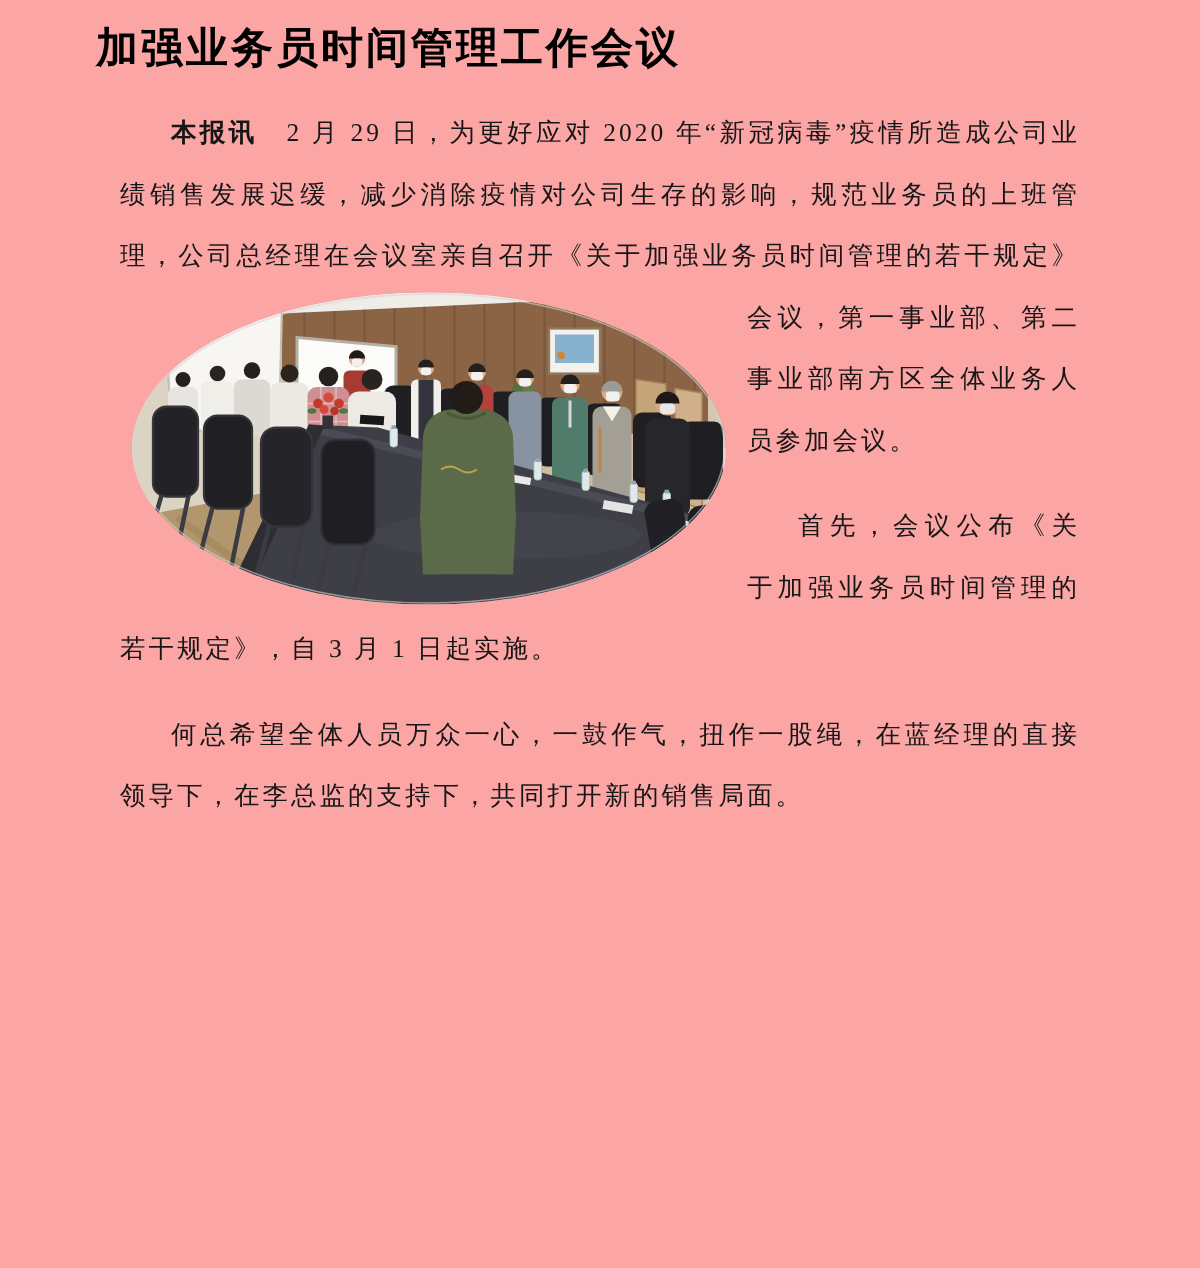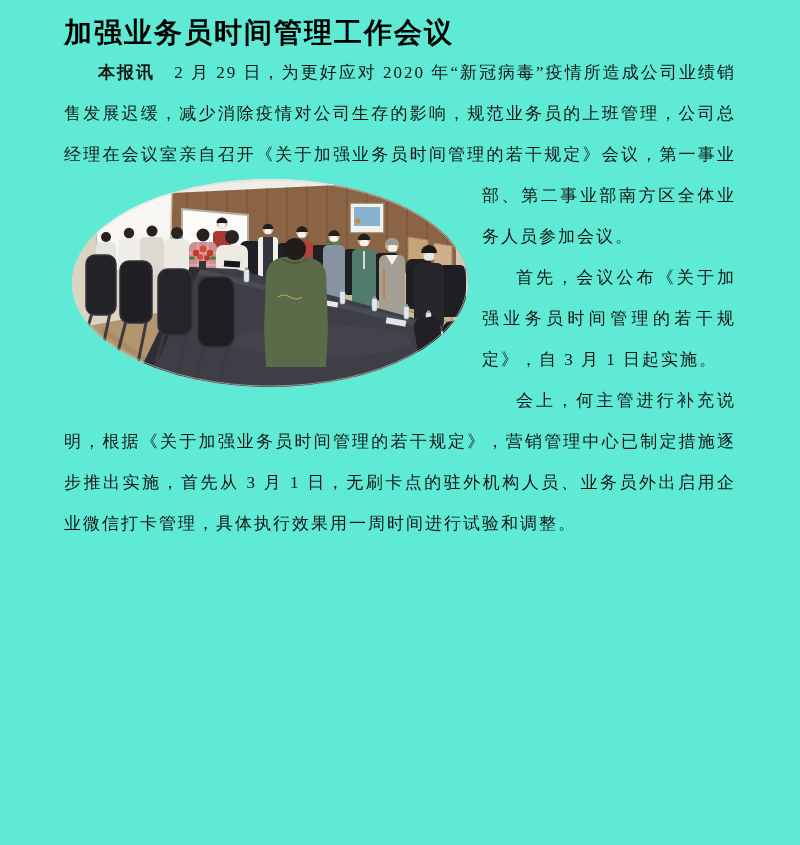--- a/index.html
+++ b/index.html
@@ -5,37 +5,37 @@
   html, body { margin: 0; padding: 0; background: #ffffff; }
   body {
     width: 800px; height: 845px; overflow: hidden;
     font-family: "Liberation Serif", "DejaVu Serif", serif;
     color: #161616;
   }
   .page {
     box-sizing: border-box;
     width: 800px; height: 845px;
     padding: 10px 64px 0 64px;
-    background: #5eead4;
+    background: #fca5a5;
   }
   .title {
     margin: 4px 0 0 0;
     font-size: 28px;
     line-height: 38px;
     font-weight: bold;
     letter-spacing: 2px;
     color: #000000;
   }
   .body-text {
     font-size: 17px;
     line-height: 41px;
     letter-spacing: 2px;
     text-align: justify;
   }
-  .body-text p { margin: 0; }
+  .body-text p { margin: 16px; }
   .indent { text-indent: 34px; }
   .lead { font-weight: bold; }
   .photo-float {
     float: left;
     width: 396px; height: 208px;
     margin: 4px 14px 0 8px;
   }
   .photo-float svg { display: block; }
   .clear { clear: left; }
   .byline { text-align: right; }
@@ -275,18 +275,18 @@
         </g>
 
         <ellipse cx="198" cy="104" rx="197" ry="103" fill="none" stroke="#d4d4d4" stroke-width="1" opacity="0.6"></ellipse>
       </g>
     </svg>
         </span><span>业部、第二事业部南方区全体业务人员参加会议。</span></p>
 
     <p class="indent">首先，会议公布《关于加强业务员时间管理的若干规定》，自 3 月 1 日起实施。</p>
 
 
-
-    <p class="indent">会上，何主管进行补充说明，根据《关于加强业务员时间管理的若干规定》，营销管理中心已制定措施逐步推出实施，首先从 3 月 1 日，无刷卡点的驻外机构人员、业务员外出启用企业微信打卡管理，具体执行效果用一周时间进行试验和调整。</p>
+    <p class="indent">何总希望全体人员万众一心，一鼓作气，扭作一股绳，在蓝经理的直接领导下，在李总监的支持下，共同打开新的销售局面。</p>
+
 
 
   </div>
 </div>
 
 </body></html>

